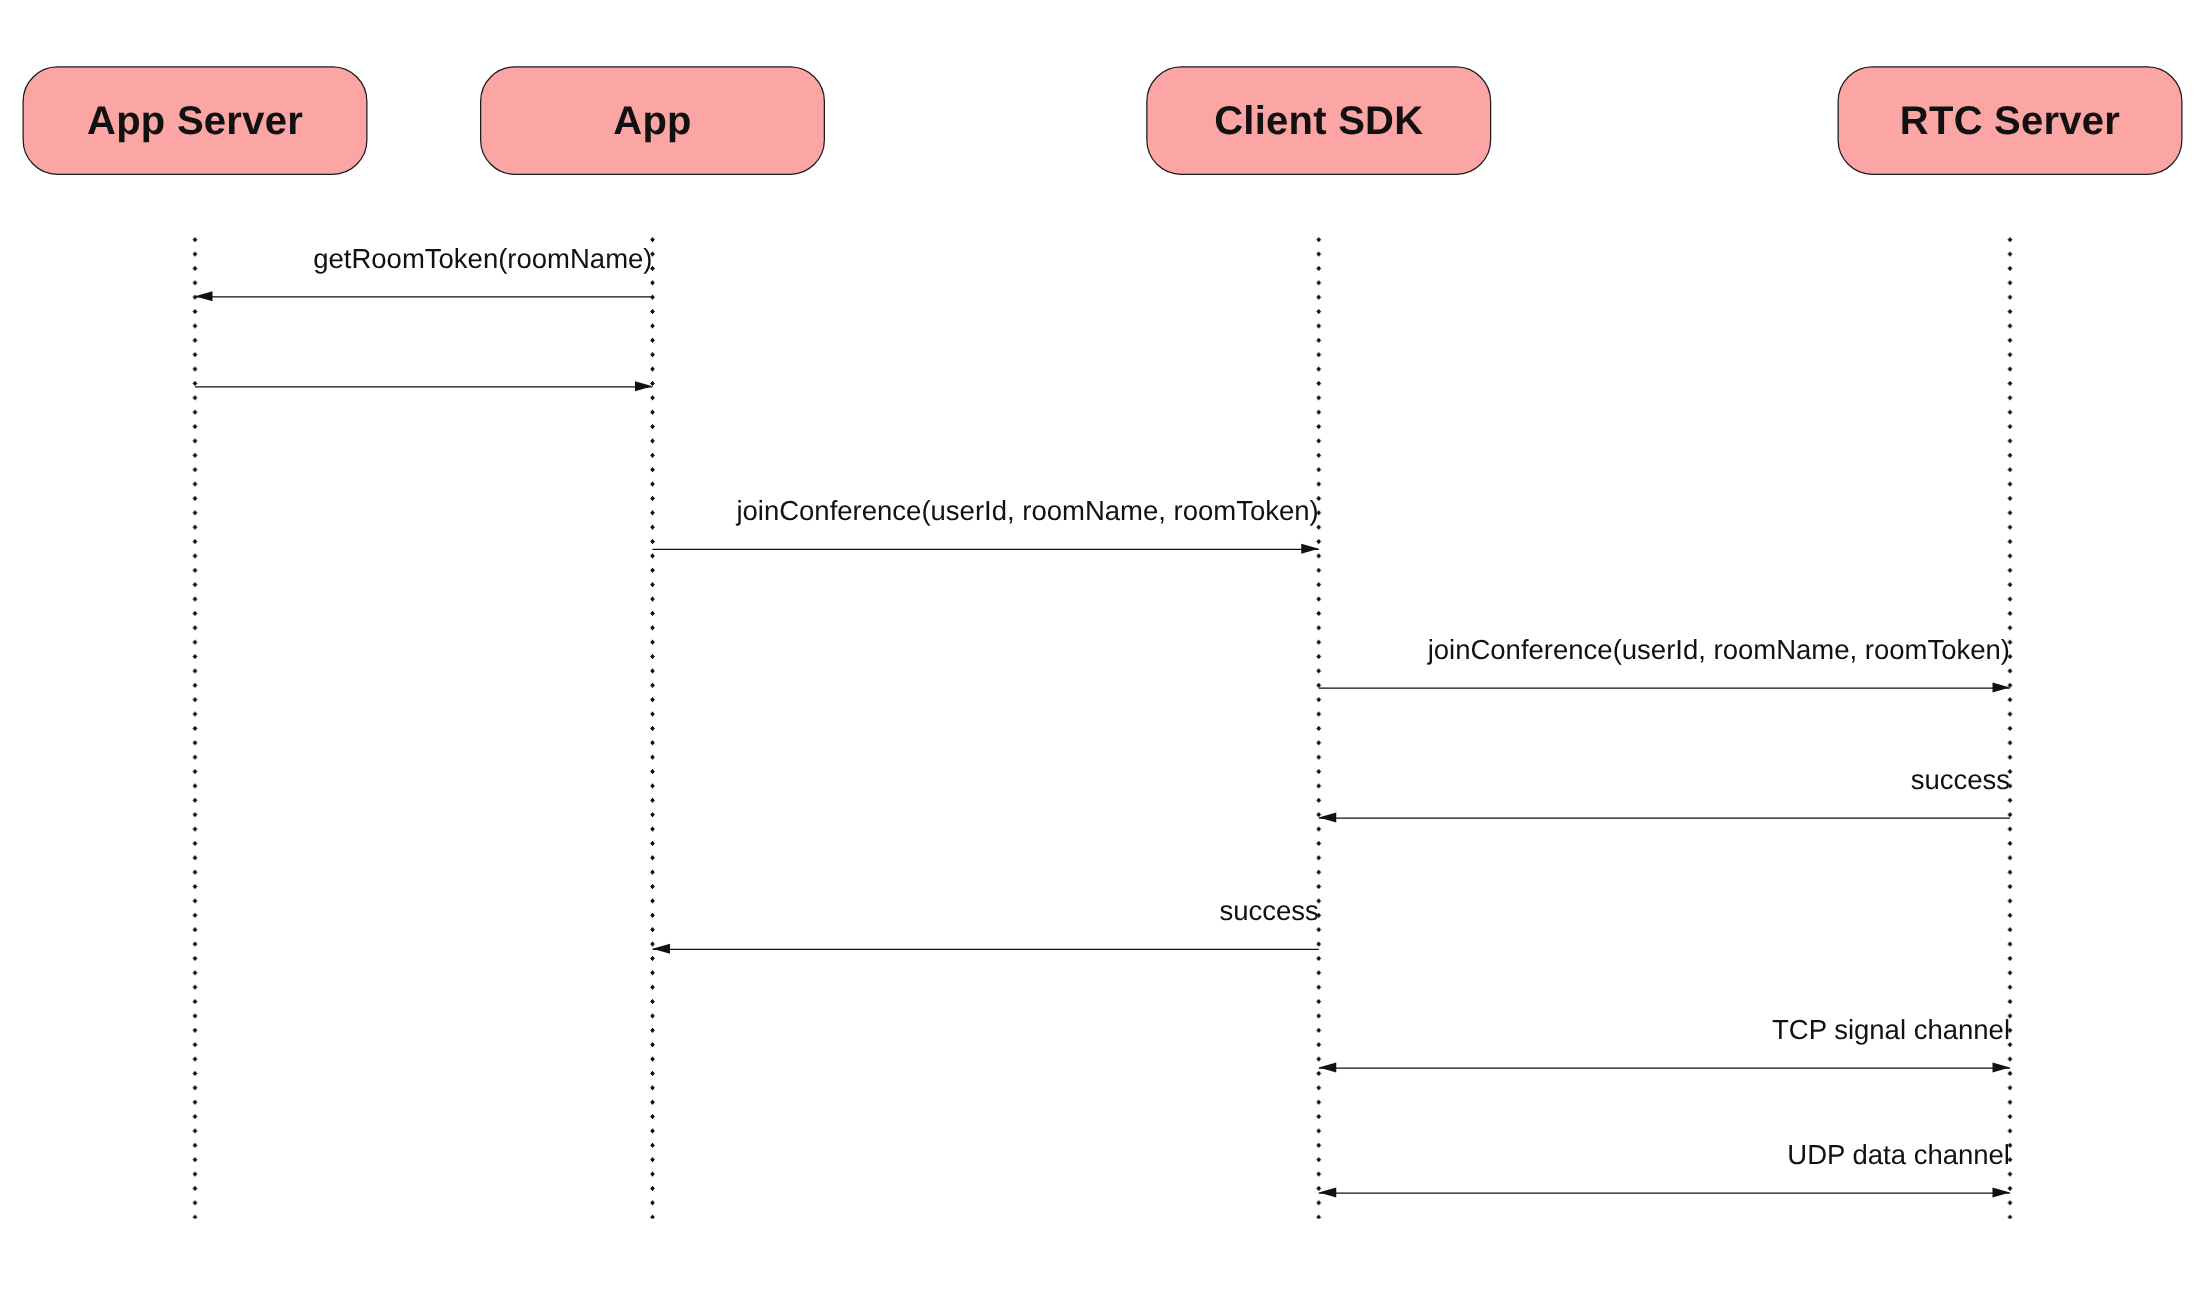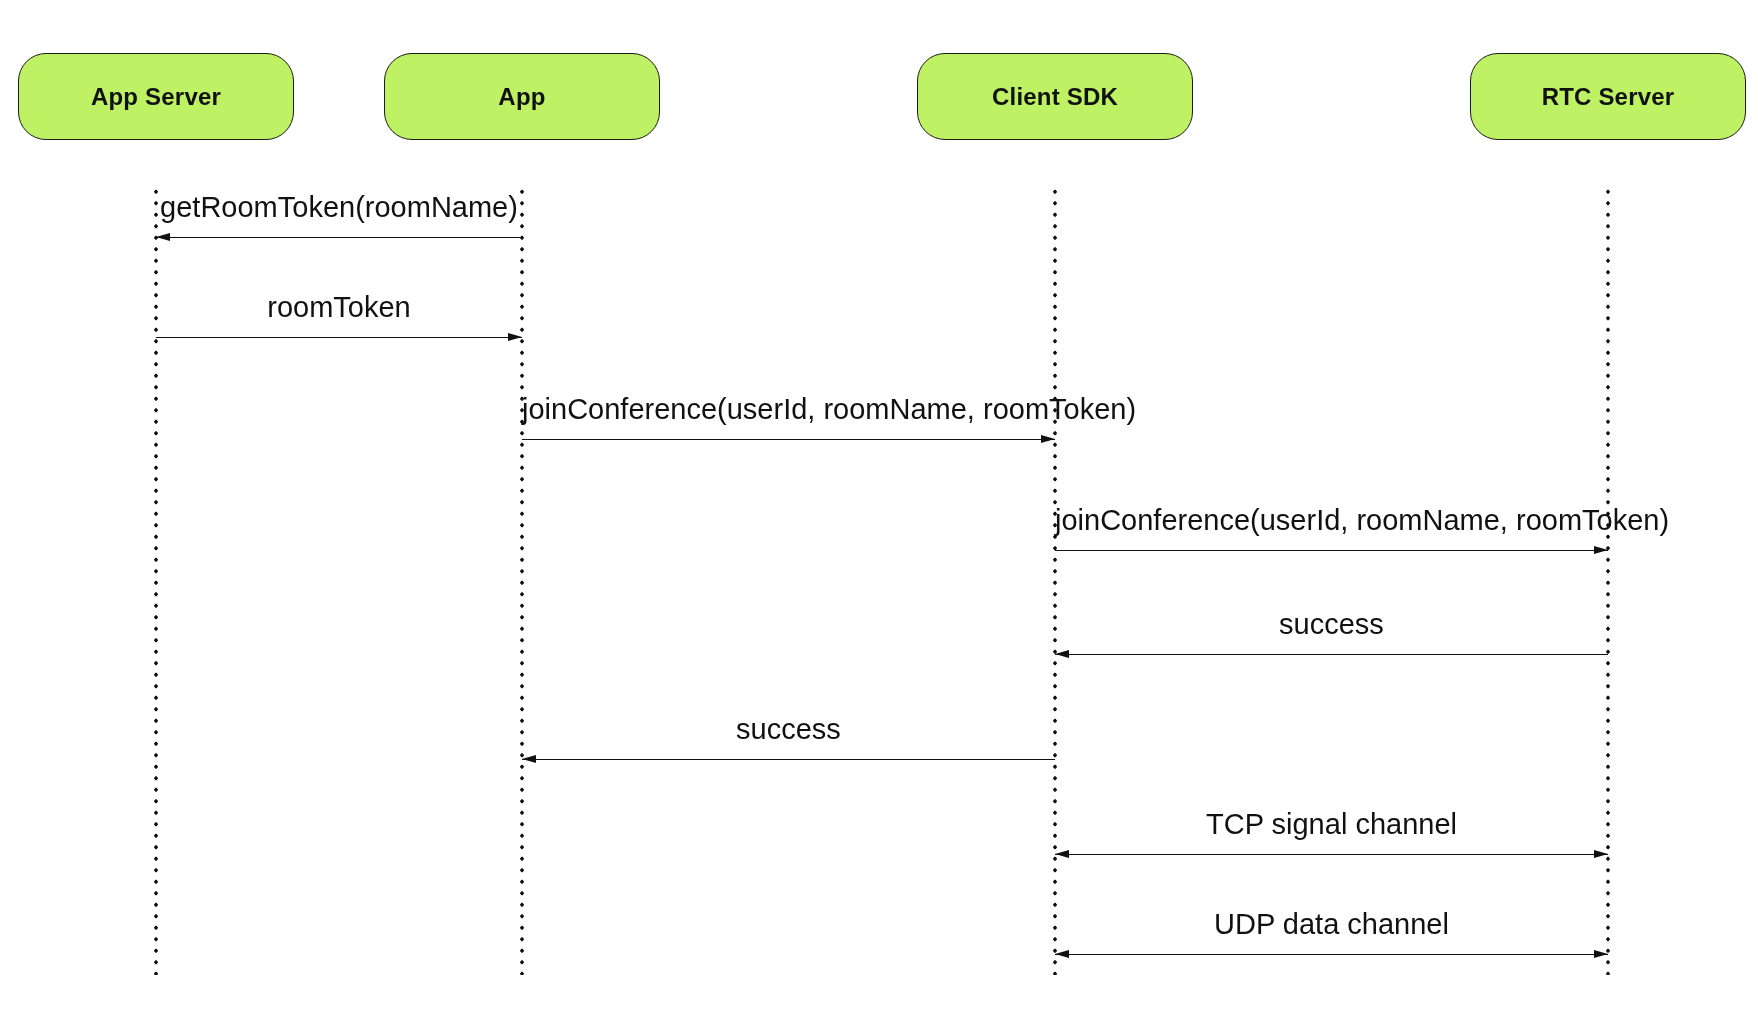--- a/index.html
+++ b/index.html
@@ -13,44 +13,44 @@
     overflow: hidden;
   }
   .actor {
     position: absolute;
     top: 53px;
     width: 276px;
     height: 87px;
     box-sizing: border-box;
     border: 1.5px solid #1a1a1a;
     border-radius: 28px;
-    background: #bef264;
+    background: #fca5a5;
     display: flex;
     align-items: center;
     justify-content: center;
-    font-size: 24px;
+    font-size: 32px;
     font-weight: 700;
     letter-spacing: 0.2px;
   }
   .lifeline {
     position: absolute;
     top: 186px;
     height: 789px;
     width: 4px;
     background-image: radial-gradient(circle, #111111 1.55px, rgba(0,0,0,0) 1.75px);
     background-size: 4px 11.5px;
     background-repeat: repeat-y;
     background-position: center top;
   }
   .message { position: absolute; }
   .msg-label {
     height: 28px;
     line-height: 28px;
-    text-align: center;
-    font-size: 29px;
+    text-align: right;
+    font-size: 22px;
     font-weight: 400;
     white-space: nowrap;
   }
   .msg-line {
     position: relative;
     margin-top: 16px;
     height: 0;
     border-top: 1.6px solid #111111;
   }
   .msg-line.arrow-left::before,
@@ -98,21 +98,20 @@
   <div class="lifeline" style="left:520px;"></div>
   <div class="lifeline" style="left:1053px;"></div>
   <div class="lifeline" style="left:1606px;"></div>
 
   <div class="message" style="left:156px; top:193px; width:366px;">
     <div class="msg-label">getRoomToken(roomName)</div>
     <div class="msg-line arrow-left"></div>
   </div>
 
   <div class="message" style="left:156px; top:293px; width:366px;">
-    <div class="msg-label">roomToken</div>
     <div class="msg-line arrow-right"></div>
   </div>
 
   <div class="message" style="left:522px; top:395px; width:533px;">
     <div class="msg-label">joinConference(userId, roomName, roomToken)</div>
     <div class="msg-line arrow-right"></div>
   </div>
 
   <div class="message" style="left:1055px; top:506px; width:553px;">
     <div class="msg-label">joinConference(userId, roomName, roomToken)</div>

